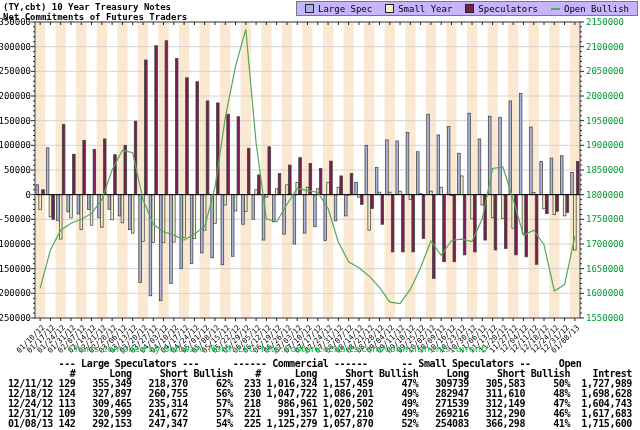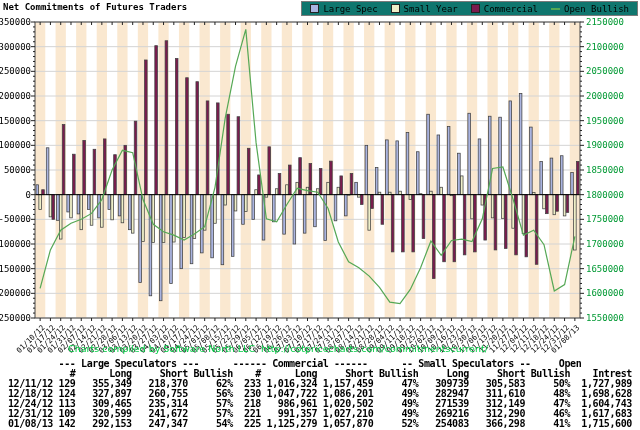--- a/index.html
+++ b/index.html
@@ -5,55 +5,56 @@
   html,body{margin:0;padding:0;}
   body{
     width:640px;height:430px;position:relative;overflow:hidden;
     background:#ffffff;font-family:"DejaVu Sans Mono",monospace;color:#000;
   }
   .title-block{position:absolute;top:2px;left:3px;line-height:10px;z-index:3;}
   .title-line{font-size:9px;font-weight:bold;white-space:pre;}
   .legend{
     position:absolute;top:1px;right:2px;height:13px;z-index:4;
     display:flex;align-items:center;gap:13px;padding:0 8px;
-    background:#0f766e;border:1px solid #7a7a7a;font-size:9px;
+    background:#c4b5fd;border:1px solid #7a7a7a;font-size:9px;
   }
   .legend-item{display:flex;align-items:center;gap:4px;white-space:nowrap;}
   .swatch{width:7px;height:7px;border:1px solid #222;display:inline-block;}
   .swatch-line{width:9px;height:2px;border:none;display:inline-block;}
   #chart-svg{position:absolute;top:0;left:0;z-index:1;}
   .footer{
     position:absolute;top:343px;left:0;width:556px;text-align:center;z-index:3;
     font-family:"DejaVu Sans",sans-serif;font-size:9.5px;white-space:pre;
   }
   .cot-table{
     position:absolute;top:359px;left:8px;z-index:3;
     font-size:10px;letter-spacing:-0.4px;line-height:10px;white-space:pre;font-weight:bold;
   }
   .cot-table div{white-space:pre;}
 </style>
 </head>
 <body>
 
 <div class="title-block">
+  <div class="title-line">(TY,cbt) 10 Year Treasury Notes</div>
   <div class="title-line">Net Commitments of Futures Traders</div>
 </div>
 
 <div class="legend">
   <div class="legend-item">
     <span class="swatch" id="sw0" style="background: rgb(170, 180, 224);"></span>
     <span>Large Spec</span>
   </div>
   <div class="legend-item">
     <span class="swatch" id="sw1" style="background: rgb(239, 239, 200);"></span>
     <span>Small Year</span>
   </div>
   <div class="legend-item">
     <span class="swatch" id="sw2" style="background: rgb(123, 27, 78);"></span>
-    <span>Commercial</span>
+    <span>Speculators</span>
   </div>
   <div class="legend-item">
     <span class="swatch-line" id="sw3" style="background: rgb(85, 168, 85);"></span>
     <span>Open Bullish</span>
   </div>
 </div>
 
 <svg id="chart-svg" width="640" height="358">
     <g>
       <rect x="35" y="22" width="10.283018867924529" height="296" fill="#fae8d0"></rect>

